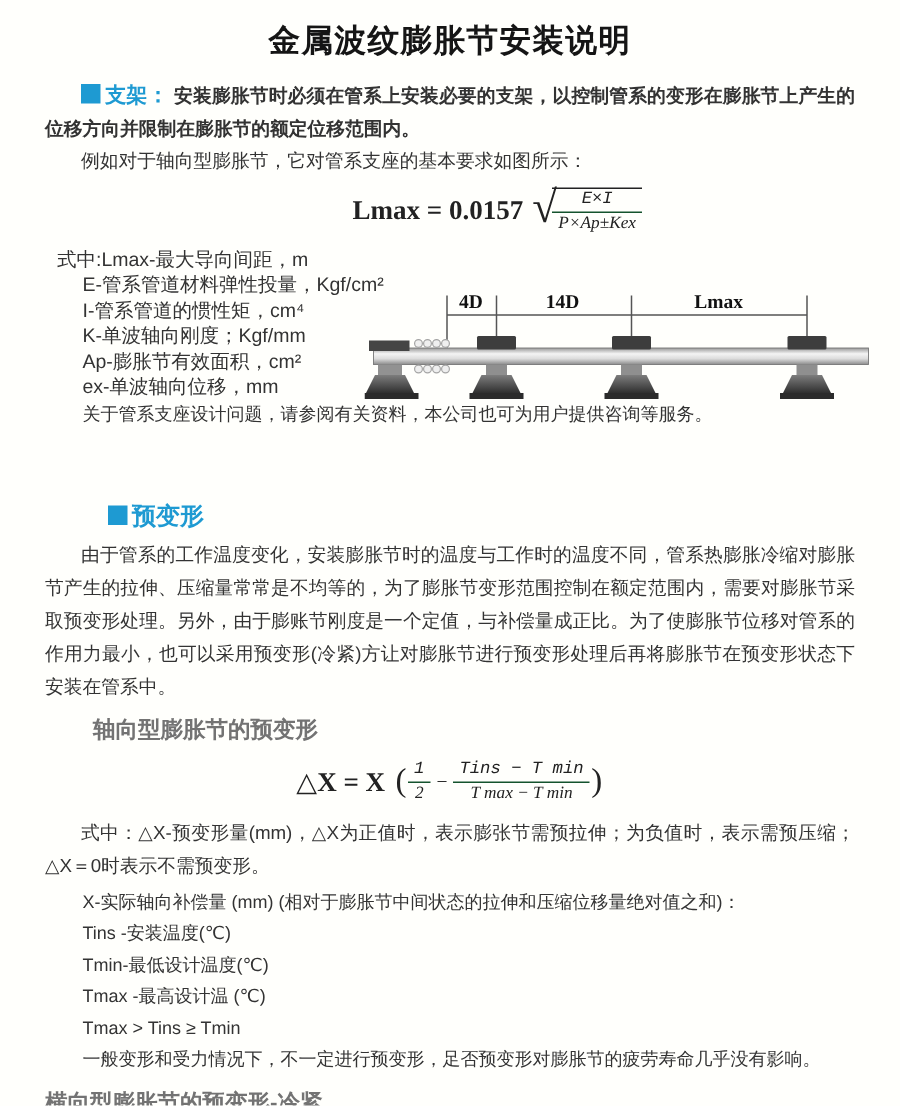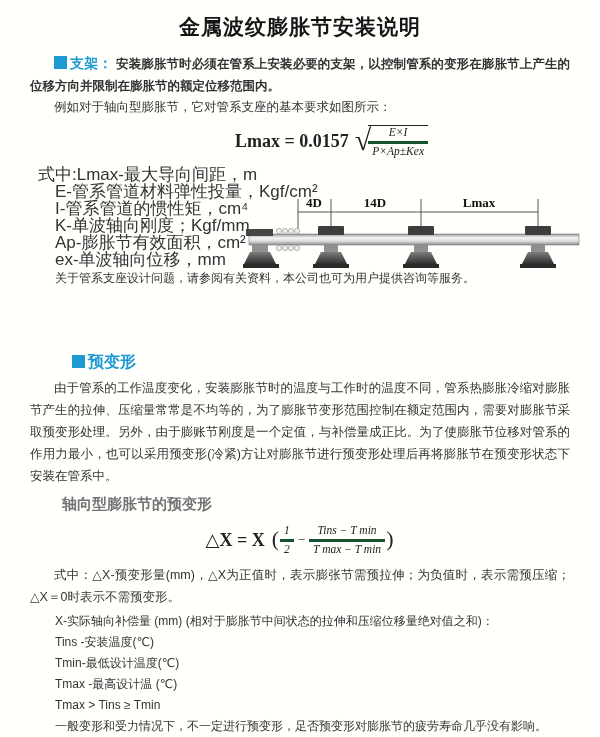--- a/index.html
+++ b/index.html
@@ -16,28 +16,28 @@
   }
   
   .para{font-size:12.5px;line-height:22px;text-align:justify;text-indent:24px;margin:0;}
   .para.tight{line-height:21px;}
   .sec-inline-head{color:#1e9ad2;font-size:14px;font-weight:bold;}
   .sq{display:inline-block;width:13px;height:13px;background:#1e9ad2;margin-right:3px;vertical-align:-1px;}
   .bold6{font-weight:600;}
   .sec-head{font-size:16px;font-weight:bold;color:#1e9ad2;margin:0;}
   .sub-head{font-size:15px;font-weight:bold;color:#737373;margin:0;}
   
-  .def-line{font-size:17px;line-height:17px;margin-left:8px;}
+  .def-line{font-size:13px;line-height:17px;margin-left:8px;}
   .def-line.sub{margin-left:25px;}
   .note-line{font-size:12px;line-height:21px;margin-left:25px;}
   
   .formula{font-family:"Liberation Serif","DejaVu Serif",serif;color:#222;display:flex;align-items:center;}
   .f-lhs{font-weight:bold;font-size:18px;margin-right:6px;white-space:pre;}
   .frac{display:inline-block;vertical-align:middle;text-align:center;font-style:italic;font-size:11.5px;line-height:1;}
-  .frac .num{display:block;border-bottom:3px solid #14532d;padding:1px 4px 2px;}
+  .frac .num{display:block;border-bottom:1px solid #14532d;padding:1px 4px 2px;font-family:Liberation Mono, monospace;}
   .frac .den{display:block;padding:2px 4px 1px;}
   .radical{font-size:30px;font-weight:400;margin-right:-3px;line-height:1;transform:translateY(-2px);}
   .rootbox{border-top:1.2px solid #222;}
   .paren{font-size:22px;font-weight:400;margin:0 1px;transform:translateY(-1px);}
   .op{margin:0 4px;font-size:13px;}
   
   .formula1-row{margin:7px 0 6px 205px;}
   .defs-wrap{position:relative;margin-top:8px;min-height:158px;}
   .diagram{position:absolute;left:213px;top:24px;width:340px;height:100px;}
   .centered-formula{display:flex;justify-content:center;margin:0;}
@@ -134,21 +134,21 @@
       </g>
       <g>
         <rect x="282" y="36" width="26" height="9" fill="#3d3d3d" rx="1"></rect>
         <rect x="288" y="55" width="14" height="7" fill="#8f8f8f"></rect>
         <polygon points="285,62 305,62 311,74 279,74" fill="url(#pedG)"></polygon>
         <rect x="277" y="74" width="36" height="4" fill="#2b2b2b"></rect>
       </g>
     </svg>
   </div>
 
-  <p class="sec-head" style="margin-top:28px;padding-left:42px;"><span class="sq"></span><span>预变形</span></p>
+  <p class="sec-head" style="margin-top:12px;padding-left:42px;"><span class="sq"></span><span>预变形</span></p>
   <p class="para" style="margin-top:4px;">由于管系的工作温度变化，安装膨胀节时的温度与工作时的温度不同，管系热膨胀冷缩对膨胀节产生的拉伸、压缩量常常是不均等的，为了膨胀节变形范围控制在额定范围内，需要对膨胀节采取预变形处理。另外，由于膨账节刚度是一个定值，与补偿量成正比。为了使膨胀节位移对管系的作用力最小，也可以采用预变形(冷紧)方让对膨胀节进行预变形处理后再将膨胀节在预变形状态下安装在管系中。</p>
 
   <p class="sub-head" style="margin:8px 0 0 32px;">轴向型膨胀节的预变形</p>
 
   <div class="formula centered-formula" style="margin-top:10px;">
     <span class="f-lhs">△X = X</span>
     <span class="paren">(</span>
     <span class="frac">
       <span class="num">1</span>
       <span class="den">2</span>

